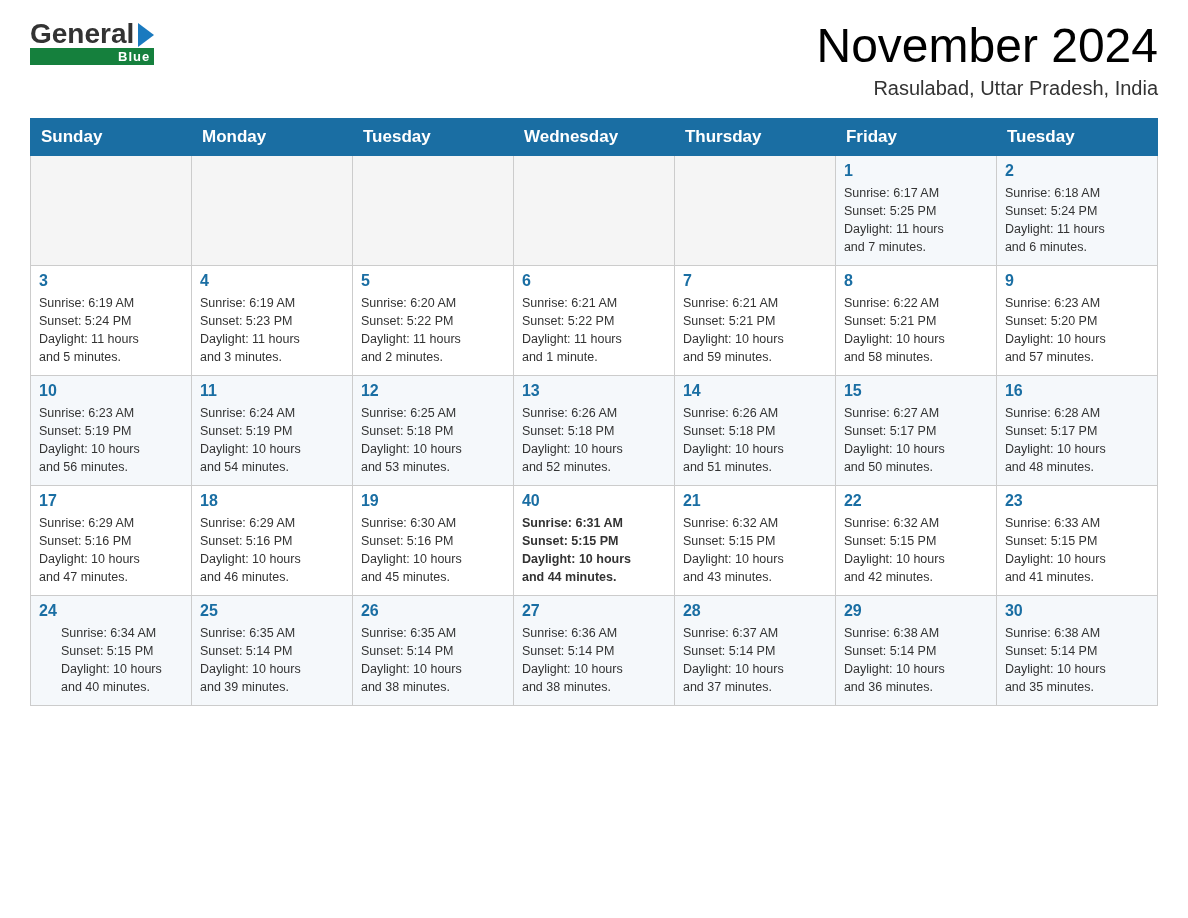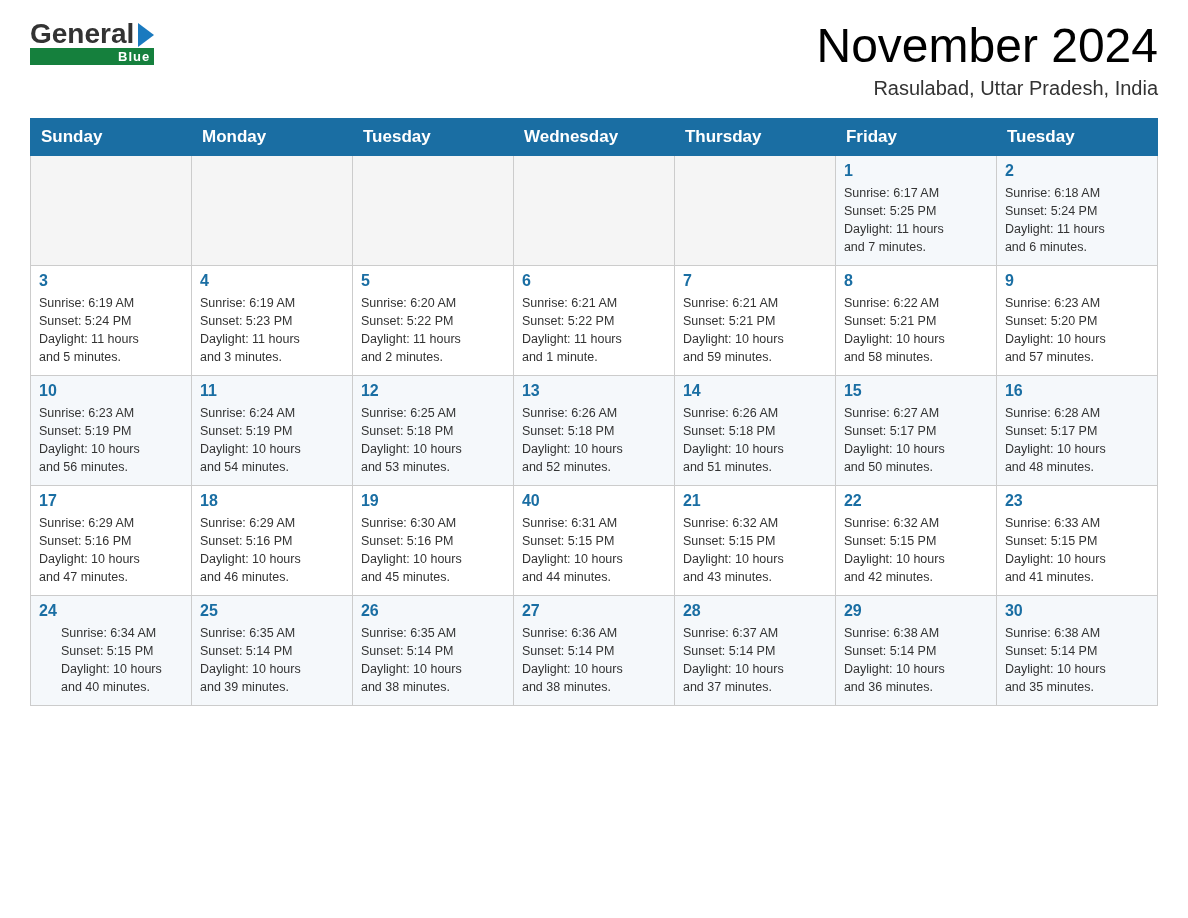--- a/index.html
+++ b/index.html
@@ -261,21 +261,21 @@
         </td>
         <td>
           <div class="day-num">19</div>
           <div class="day-info" style="white-space: pre-line;">Sunrise: 6:30 AM
 Sunset: 5:16 PM
 Daylight: 10 hours
 and 45 minutes.</div>
         </td>
         <td>
           <div class="day-num">40</div>
-          <div class="day-info" style="white-space: pre-line;">Sunrise: 6:31 AM
+          <div class="day-info" style="white-space: pre-line; font-weight: bold;">Sunrise: 6:31 AM
 Sunset: 5:15 PM
 Daylight: 10 hours
 and 44 minutes.</div>
         </td>
         <td>
           <div class="day-num">21</div>
           <div class="day-info" style="white-space: pre-line;">Sunrise: 6:32 AM
 Sunset: 5:15 PM
 Daylight: 10 hours
 and 43 minutes.</div>

